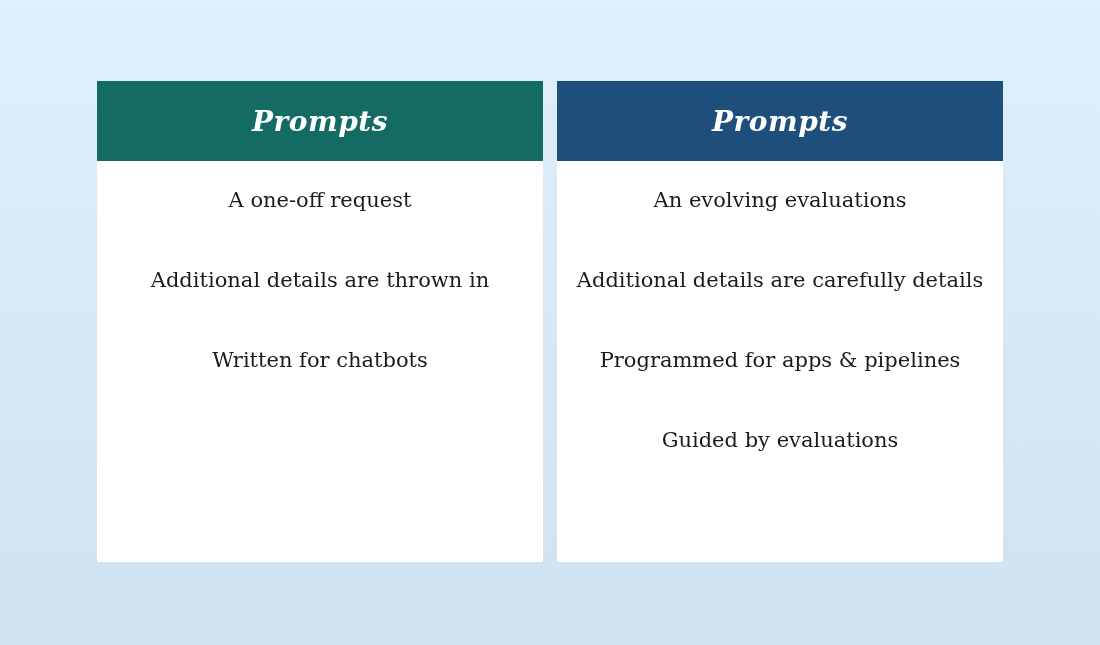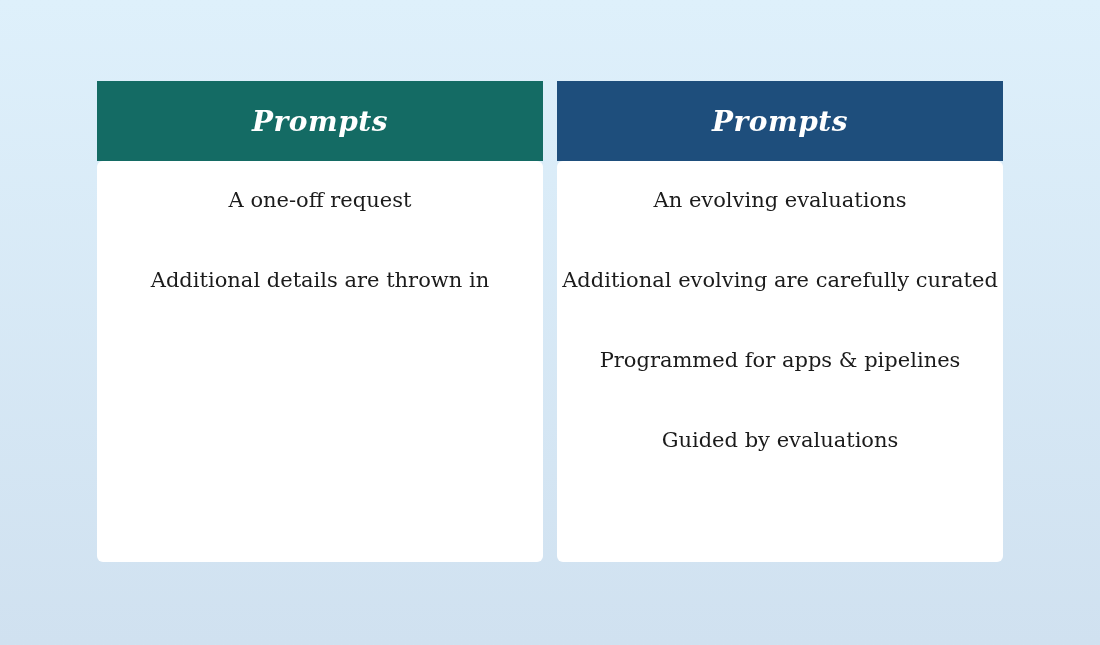--- a/index.html
+++ b/index.html
@@ -49,21 +49,20 @@
     font-weight: bold;
     font-style: italic;
     letter-spacing: 0.5px;
   }
 
   .col-body {
     flex: 1;
     background: #ffffff;
     display: flex;
     flex-direction: column;
-    border-radius: 6px;
   }
 
   .row {
     height: 80px;
     display: flex;
     align-items: center;
     justify-content: center;
   }
 
   .row span {
@@ -84,33 +83,36 @@
       <div class="col-header" style="background-color: rgb(20, 107, 100);">
         <span>Prompts</span>
       </div>
       <div class="col-body">
         <div class="row">
           <span>A one-off request</span>
         </div>
         <div class="row">
           <span>Additional details are thrown in</span>
         </div>
+        <div class="row">
+          <span>Written for chatbots</span>
+        </div>
       </div>
     </div>
 
     <div class="col">
       <div class="col-header" style="background-color: rgb(30, 78, 124);">
         <span>Prompts</span>
       </div>
       <div class="col-body">
         <div class="row">
           <span>An evolving evaluations</span>
         </div>
         <div class="row">
-          <span>Additional evolving are carefully curated</span>
+          <span>Additional details are carefully details</span>
         </div>
         <div class="row">
           <span>Programmed for apps &amp; pipelines</span>
         </div>
         <div class="row">
           <span>Guided by evaluations</span>
         </div>
       </div>
     </div>
 

